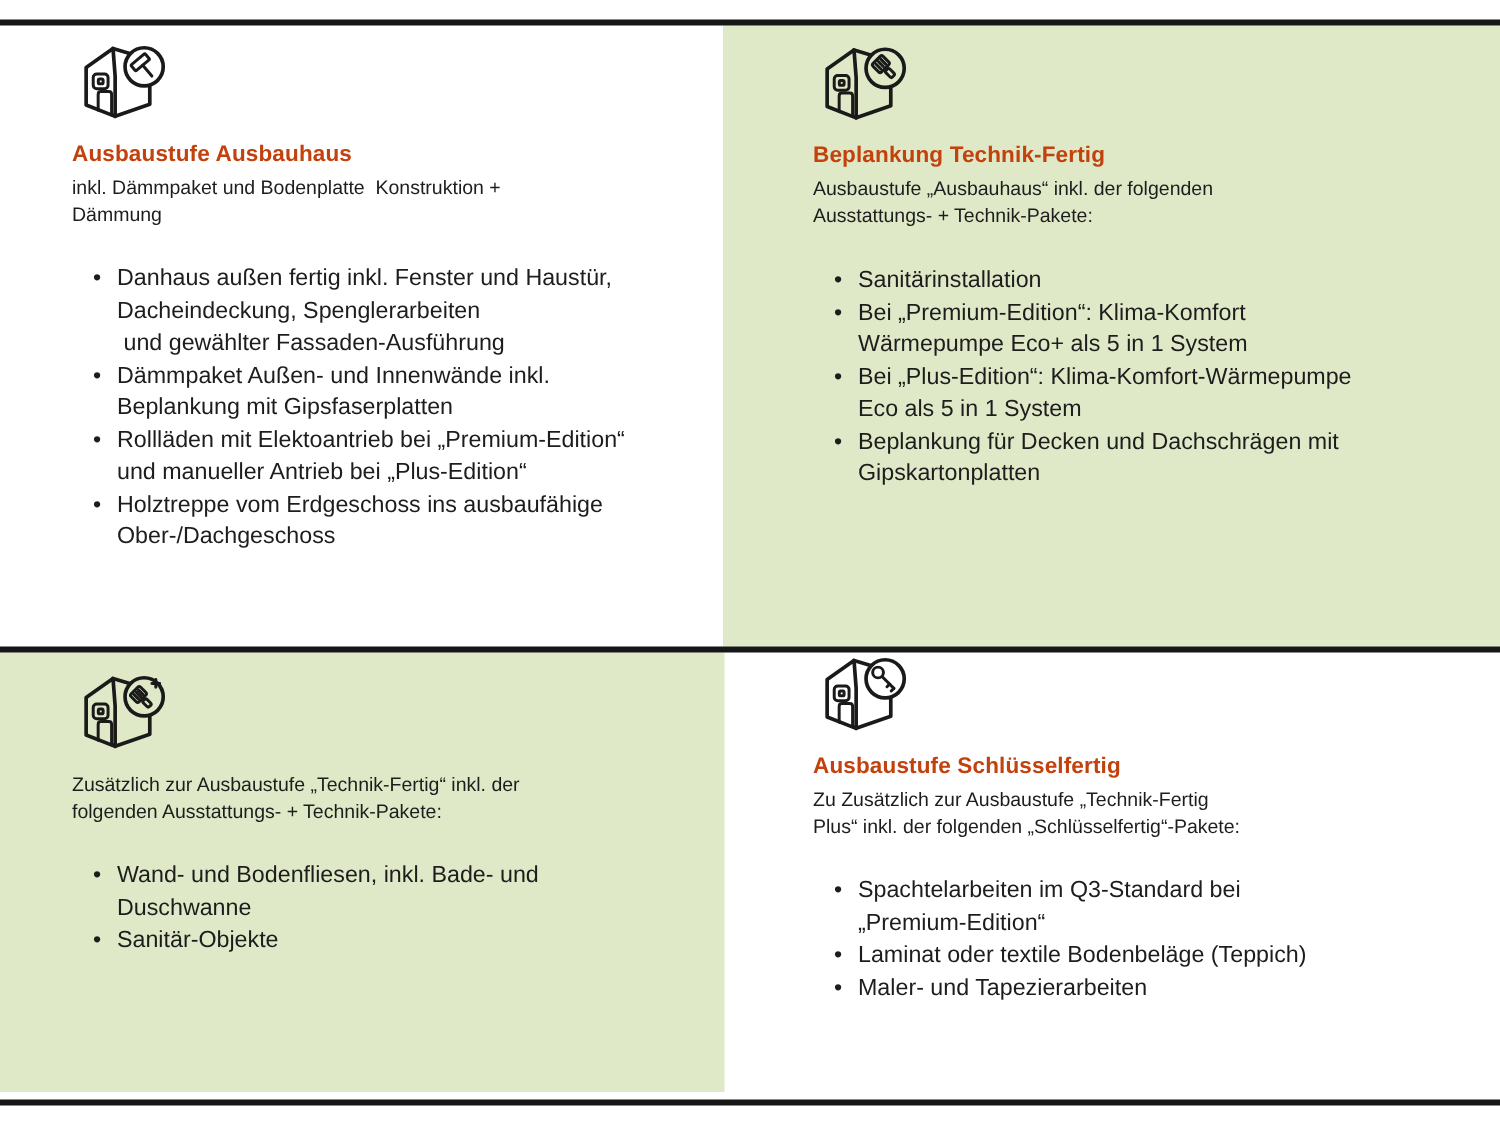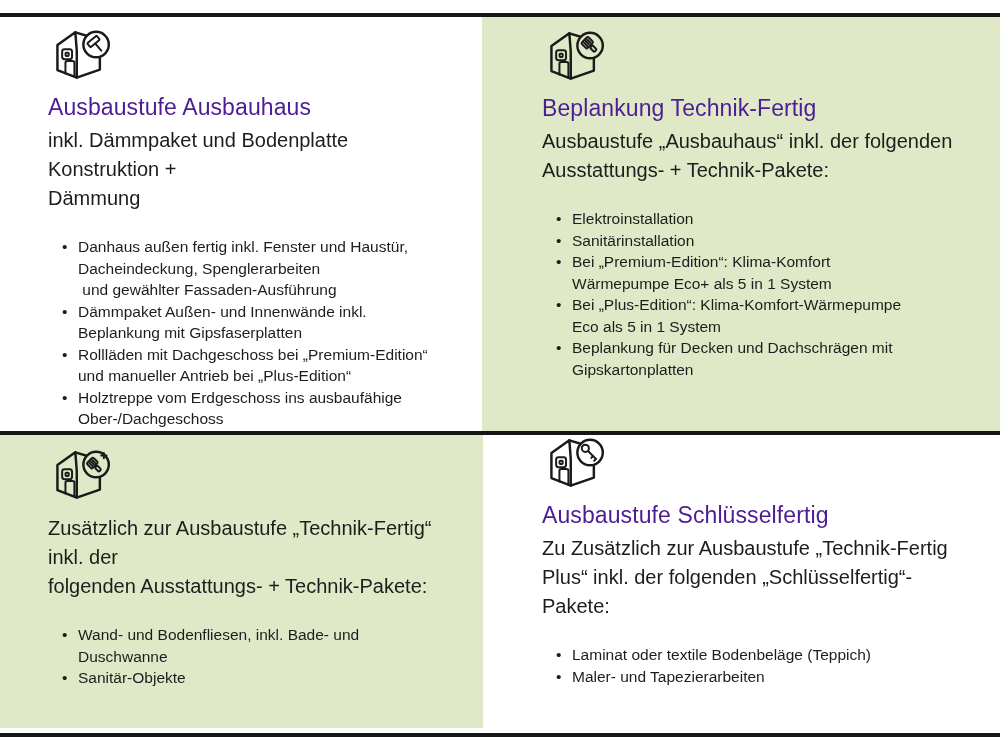--- a/index.html
+++ b/index.html
@@ -23,25 +23,25 @@
   .card-2 { left:542px; top:27px;  width:430px; }
   .card-3 { left:48px;  top:446px; width:420px; }
   .card-4 { left:542px; top:434px; width:430px; }
 
   .card svg.stage-icon { display:block; width:66px; height:56px; margin-bottom:12px; }
   .card svg .stroke { fill:none; stroke:#1a1a1a; stroke-width:2.6; stroke-linecap:round; stroke-linejoin:round; }
   .card svg .tool   { fill:none; stroke:#1a1a1a; stroke-width:2.1; stroke-linecap:round; stroke-linejoin:round; }
   .card svg .badge  { fill:var(--card-bg,#ffffff); stroke:#1a1a1a; stroke-width:2.6; }
 
   .card h2 {
-    margin:0; font-size:23px; font-weight:normal; letter-spacing:0.1px;
-    color:#4c1d95;
+    margin:0; font-size:15px; font-weight:bold; letter-spacing:0.1px;
+    color:#c2410c;
   }
   .card .subtitle {
-    margin:5px 0 0 0; font-size:20px; line-height:29px; white-space:pre-wrap;
+    margin:5px 0 0 0; font-size:13px; line-height:18px; white-space:pre-wrap;
   }
   .card ul {
     margin:23px 0 0 0; padding:0 0 0 14px; list-style:none;
     font-size:15.5px; line-height:21.5px;
   }
   .card ul li { position:relative; padding-left:16px; white-space:pre-wrap; }
   .card ul li::before { content:"•"; position:absolute; left:0; top:0; }
 </style>
 </head>
 <body>
@@ -68,21 +68,21 @@
   </svg>
   <h2>Ausbaustufe Ausbauhaus</h2>
   <p class="subtitle">inkl. Dämmpaket und Bodenplatte  Konstruktion +
 Dämmung</p>
   <ul>
       <li>Danhaus außen fertig inkl. Fenster und Haustür,
 Dacheindeckung, Spenglerarbeiten
  und gewählter Fassaden-Ausführung</li>
       <li>Dämmpaket Außen- und Innenwände inkl.
 Beplankung mit Gipsfaserplatten</li>
-      <li>Rollläden mit Dachgeschoss bei „Premium-Edition“
+      <li>Rollläden mit Elektoantrieb bei „Premium-Edition“
 und manueller Antrieb bei „Plus-Edition“</li>
       <li>Holztreppe vom Erdgeschoss ins ausbaufähige
 Ober-/Dachgeschoss</li>
     </ul>
 </div>
 
 <div class="card card-2" style="--card-bg:#dfe9c7">
   <svg class="stage-icon" viewBox="0 0 70 58">
     <path class="stroke" d="M29,6 L10,19.5 L10,46 L30.5,54 L30.5,25.5 Z"></path>
     <path class="stroke" d="M29,6 L49,12"></path>
@@ -94,21 +94,20 @@
     <g transform="rotate(-45 51 19)">
       <rect class="tool" x="46" y="10.5" width="10" height="8.5" rx="1.5"></rect>
       <path class="tool" d="M48.6,12.2 v5 M51,12.2 v5 M53.4,12.2 v5" stroke-width="1.4"></path>
       <rect class="tool" x="49.2" y="20.5" width="3.8" height="6.5" rx="1.2"></rect>
     </g>
   </svg>
   <h2>Beplankung Technik-Fertig</h2>
   <p class="subtitle">Ausbaustufe „Ausbauhaus“ inkl. der folgenden
 Ausstattungs- + Technik-Pakete:</p>
   <ul>
-      <li>Elektroinstallation</li>
       <li>Sanitärinstallation</li>
       <li>Bei „Premium-Edition“: Klima-Komfort
 Wärmepumpe Eco+ als 5 in 1 System</li>
       <li>Bei „Plus-Edition“: Klima-Komfort-Wärmepumpe
 Eco als 5 in 1 System</li>
       <li>Beplankung für Decken und Dachschrägen mit
 Gipskartonplatten</li>
     </ul>
 </div>
 
@@ -148,16 +147,18 @@
     <circle class="badge" cx="51" cy="19" r="13.5"></circle>
     <circle class="tool" cx="46" cy="14.5" r="3.8"></circle>
     <path class="tool" d="M48.8,17.3 L57.2,25.7"></path>
     <path class="tool" d="M54.2,22.7 L52.3,24.6"></path>
     <path class="tool" d="M57.2,25.7 L55.3,27.6"></path>
   </svg>
   <h2>Ausbaustufe Schlüsselfertig</h2>
   <p class="subtitle">Zu Zusätzlich zur Ausbaustufe „Technik-Fertig
 Plus“ inkl. der folgenden „Schlüsselfertig“-Pakete:</p>
   <ul>
+      <li>Spachtelarbeiten im Q3-Standard bei
+„Premium-Edition“</li>
       <li>Laminat oder textile Bodenbeläge (Teppich)</li>
       <li>Maler- und Tapezierarbeiten</li>
     </ul>
 </div>
 
 </body></html>

